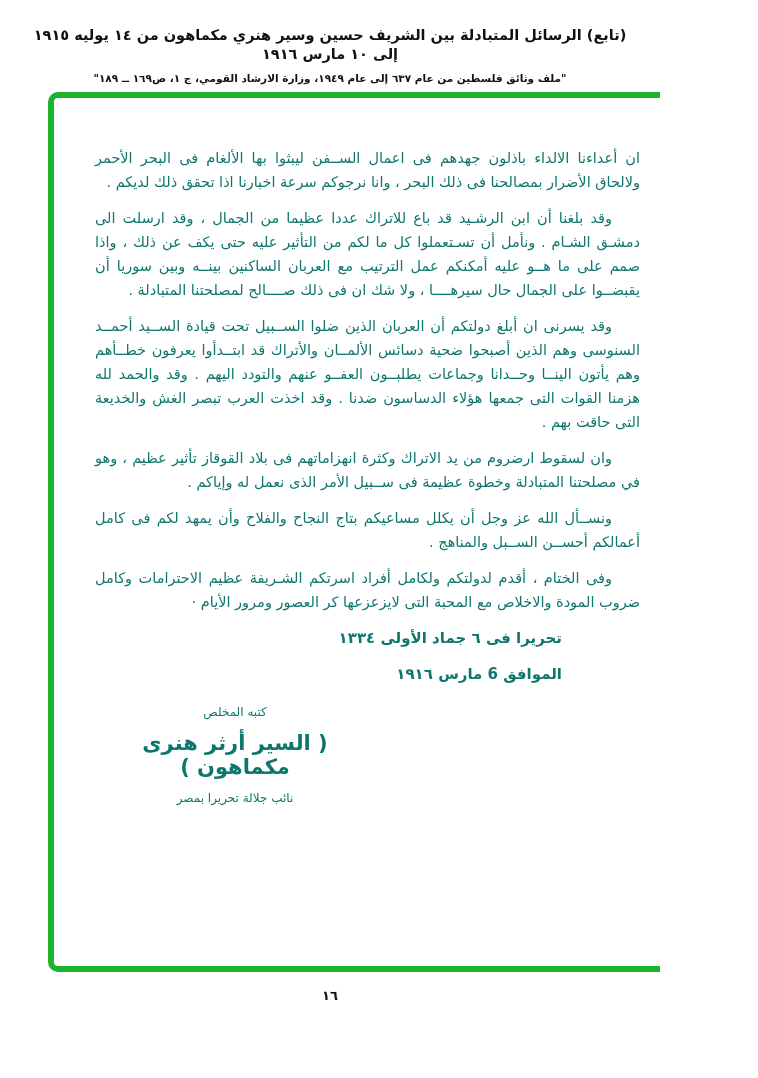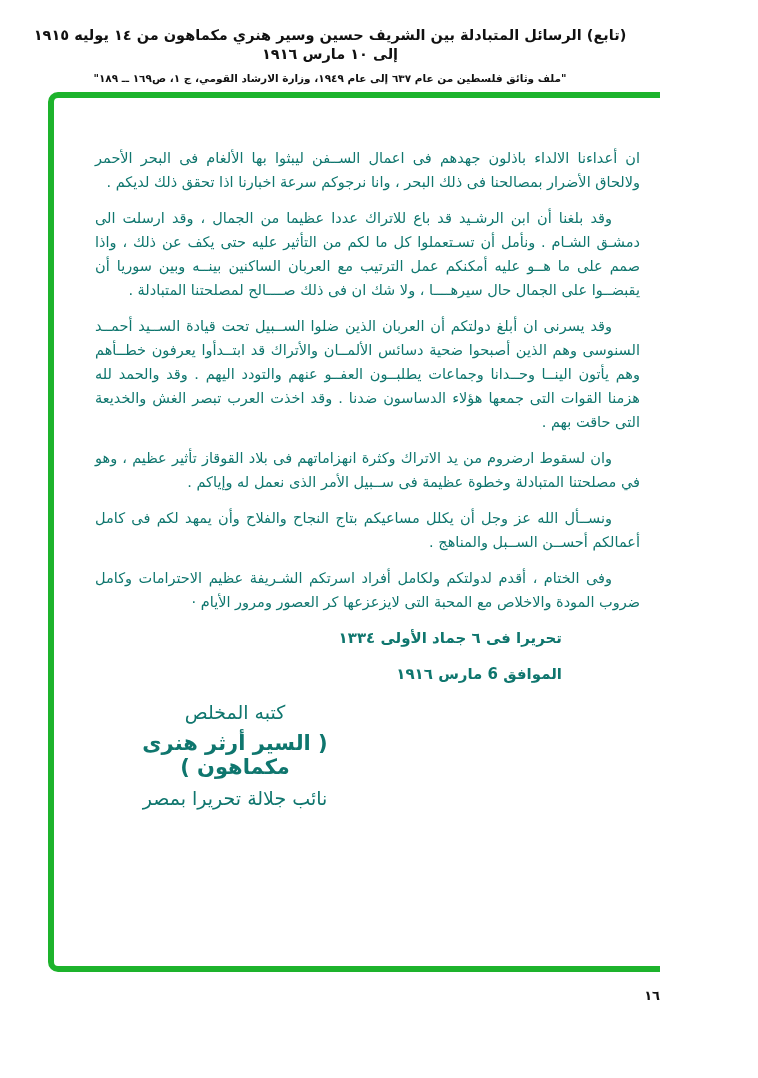--- a/index.html
+++ b/index.html
@@ -81,33 +81,33 @@
   .signature {
     width: 280px;
     margin: 14px auto 0 0;
     margin-right: auto;
     margin-left: 0;
     direction: rtl;
   }
   .signature p {
     margin: 0 0 7px 0;
     text-align: center;
-    font-size: 19px;
+    font-size: 12px;
   }
   .signature .name {
     font-weight: bold;
     font-size: 21px;
   }
   
   .pagenum {
     position: absolute;
     top: 988px;
     left: 0;
     right: 0;
-    text-align: right;
+    text-align: center;
     font-size: 13px;
     font-weight: bold;
     direction: rtl;
   }
 </style>
 </head>
 <body>
 
 <div class="page">
 

